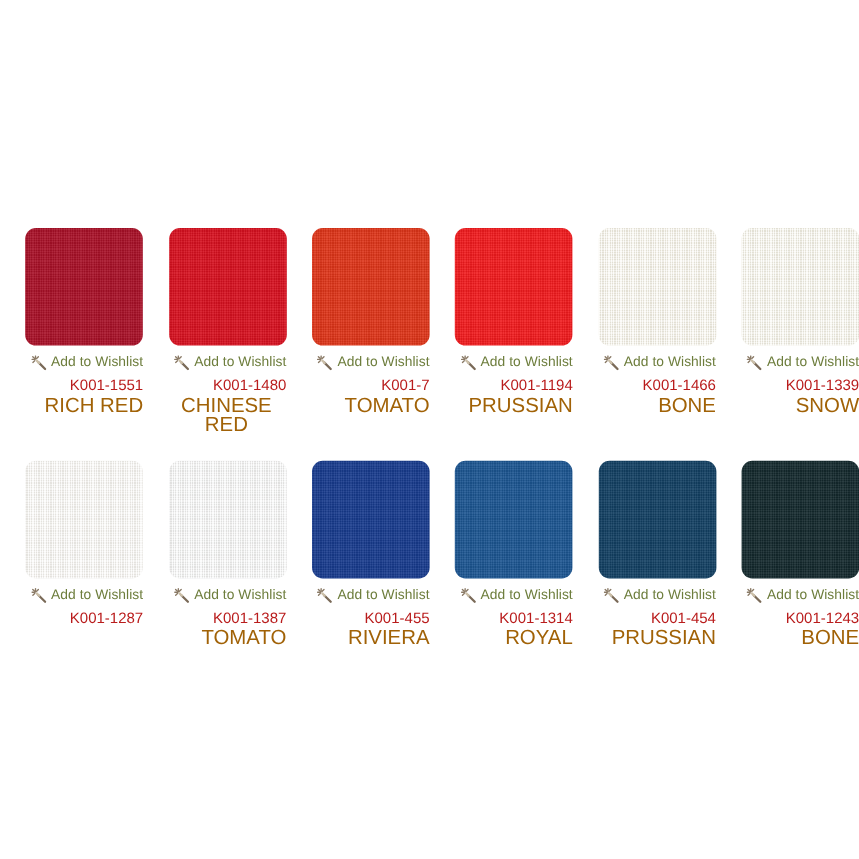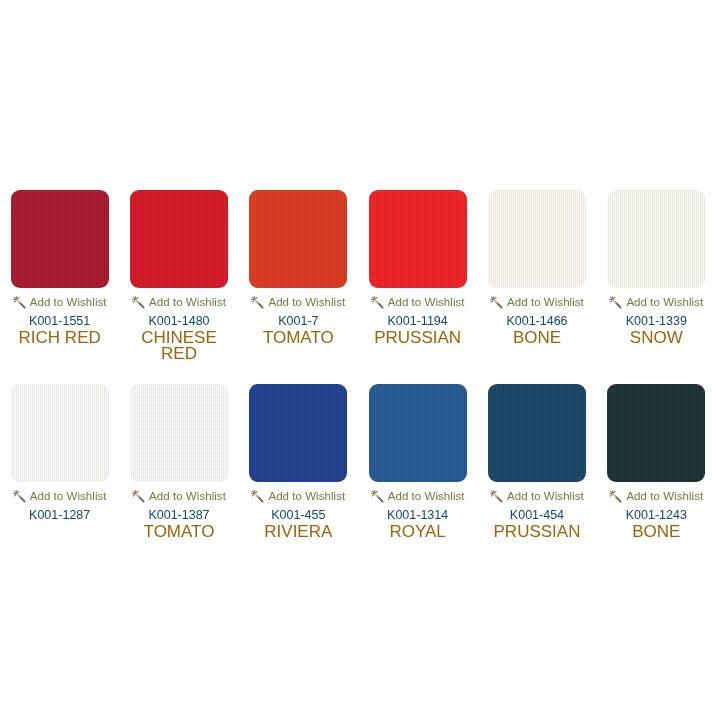--- a/index.html
+++ b/index.html
@@ -22,21 +22,21 @@
     width: 716px;
     display: grid;
     grid-template-columns: repeat(6, 119.33px);
     grid-auto-rows: min-content;
     row-gap: 22px;
   }
 
   .swatch-card {
     display: flex;
     flex-direction: column;
-    align-items: center;
+    align-items: flex-end;
     width: 119.33px;
     box-sizing: border-box;
   }
 
   .swatch-chip {
     position: relative;
     width: 98px;
     height: 98px;
     border-radius: 9px;
     overflow: hidden;
@@ -99,21 +99,21 @@
     font-size: 11.5px;
     line-height: 13px;
     color: #6d7d3c;
     letter-spacing: 0.05px;
   }
 
   .swatch-code {
     margin-top: 4px;
     font-size: 12.5px;
     line-height: 16px;
-    color: #0c4a6e;
+    color: #b91c1c;
     text-align: center;
   }
 
   .swatch-name {
     margin-top: 1px;
     font-size: 17px;
     line-height: 16px;
     color: #a16207;
     text-align: center;
     max-width: 100px;

